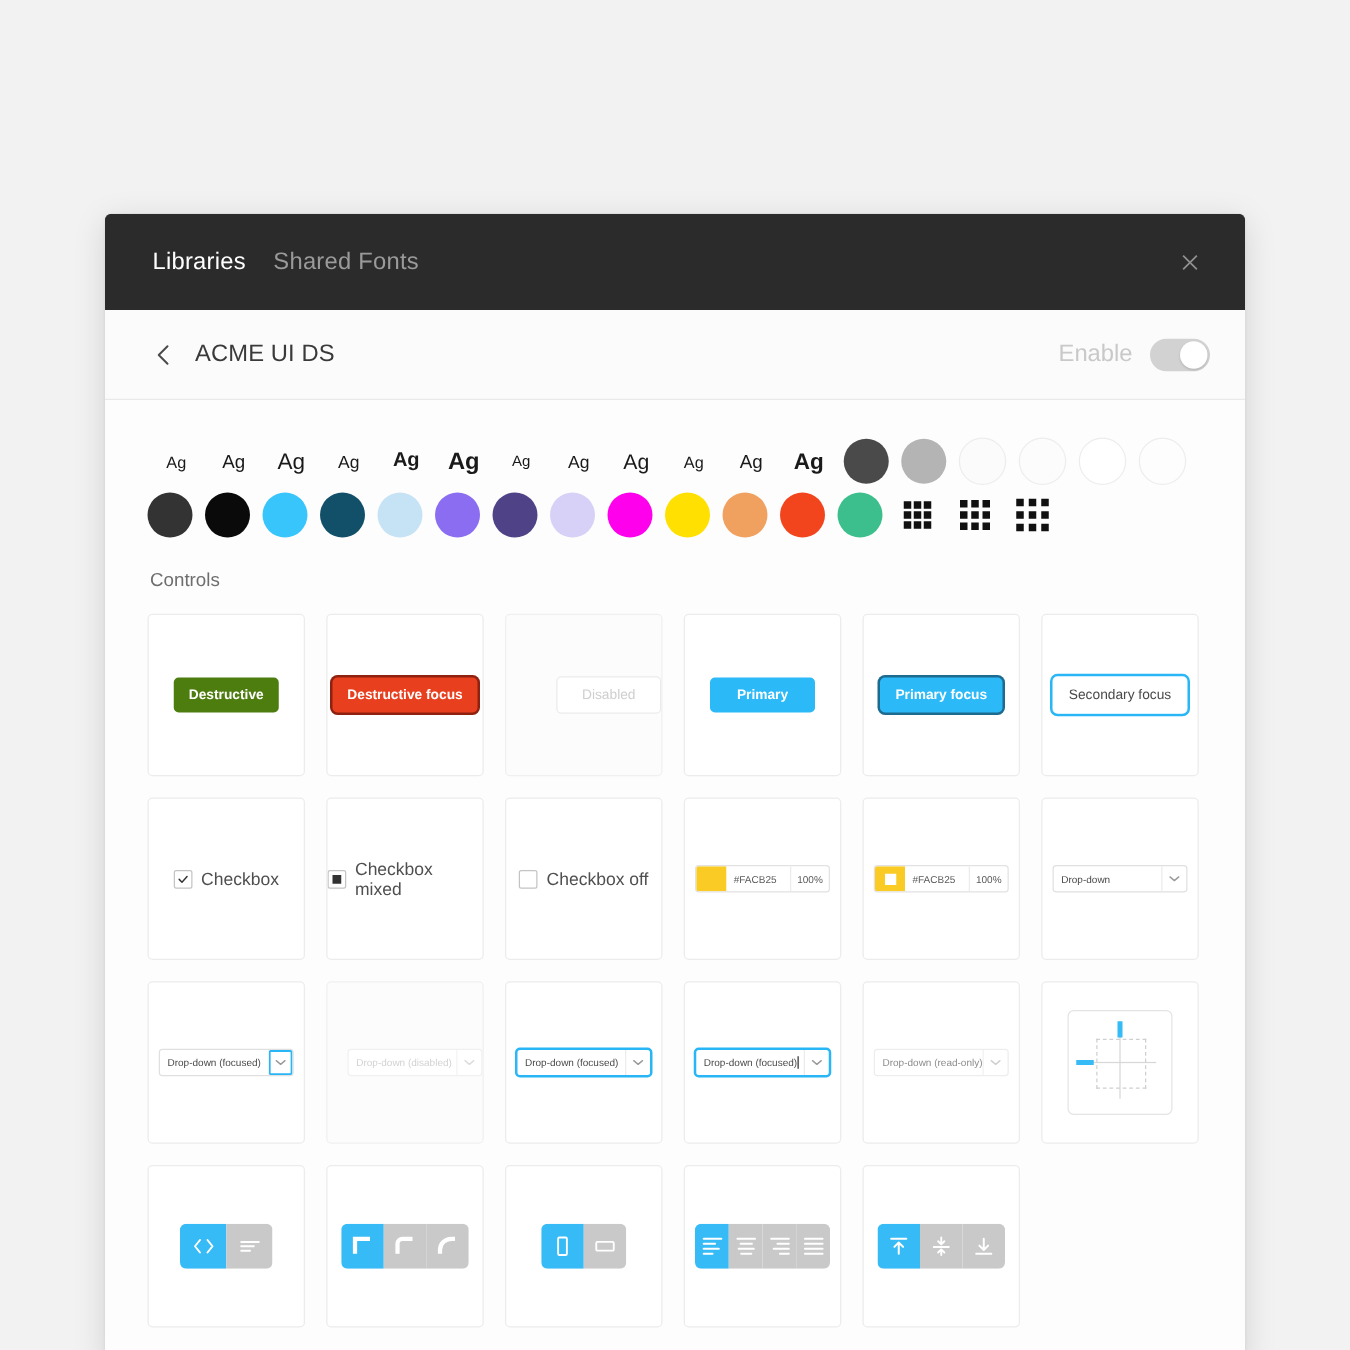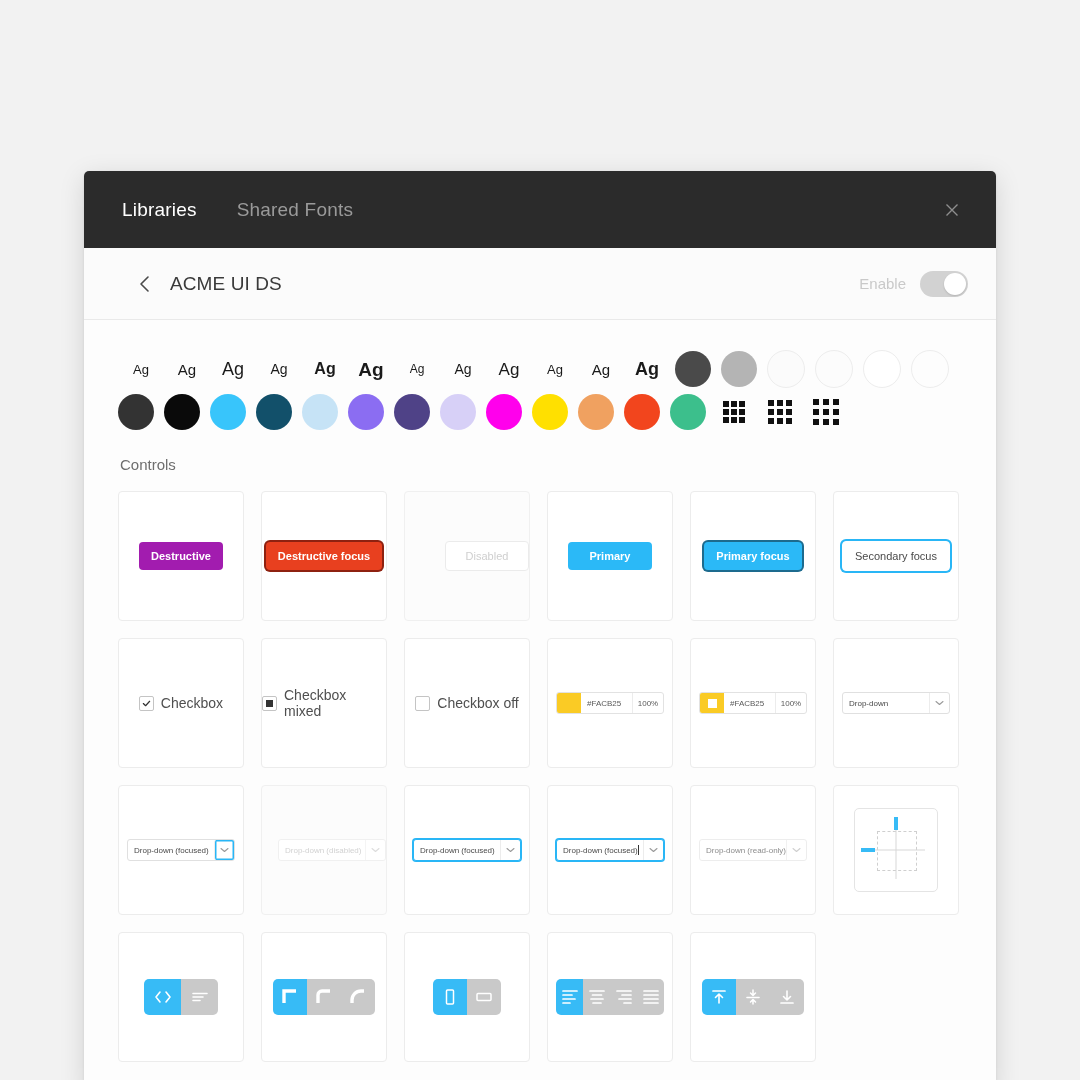--- a/index.html
+++ b/index.html
@@ -34,54 +34,54 @@
     display: flex; align-items: center;
     padding: 0 30px 0 38px;
     position: relative;
   }
   .tab {
     font-size: 19px;
     letter-spacing: 0.2px;
     cursor: pointer;
   }
   .tab.active { color: #ffffff; }
-  .tab.inactive { color: #9a9a9a; margin-left: 40px; }
+  .tab.inactive { color: #9a9a9a; margin-left: 22px; }
   .close-btn {
     position: absolute; right: 30px; top: 50%;
     transform: translateY(-50%);
     width: 28px; height: 28px;
     display: flex; align-items: center; justify-content: center;
     cursor: pointer;
   }
   .close-btn svg { display: block; }
 
   
   .subheader {
     height: 71px; flex: 0 0 71px;
     background: #fbfbfb;
     border-bottom: 1px solid #e9e9e9;
     display: flex; align-items: center;
-    padding: 0 30px 0 48px;
+    padding: 0 30px 0 34px;
     position: relative;
   }
   .back-chevron {
     width: 26px; height: 26px;
     display: flex; align-items: center; justify-content: center;
     cursor: pointer; margin-right: 12px;
   }
   .lib-title {
     font-size: 19px; color: #3a3a3a;
     letter-spacing: 0.1px;
   }
   .enable-group {
     position: absolute; right: 28px; top: 50%;
     transform: translateY(-50%);
     display: flex; align-items: center; gap: 14px;
   }
-  .enable-label { font-size: 15px; color: #c9c9c9; }
+  .enable-label { font-size: 19px; color: #c9c9c9; }
   .toggle {
     width: 48px; height: 26px; border-radius: 13px;
     background: #d2d2d2; position: relative; cursor: pointer;
   }
   .toggle .knob {
     position: absolute; right: 2px; top: 2px;
     width: 22px; height: 22px; border-radius: 50%;
     background: #ffffff;
     box-shadow: 0 1px 2px rgba(0,0,0,0.15);
   }
@@ -151,21 +151,21 @@
   .btn {
     font-size: 11px;
     border-radius: 4px;
     padding: 8px 12px;
     min-width: 84px;
     text-align: center;
     white-space: nowrap;
     cursor: pointer;
     box-sizing: border-box;
   }
-  .btn-destructive { background: #a21caf; color: #fff; font-weight: bold; }
+  .btn-destructive { background: #4d7c0f; color: #fff; font-weight: bold; }
   .btn-destructive-focus {
     background: #e8401f; color: #fff; font-weight: bold;
     box-shadow: 0 0 0 2px #8e2110;
   }
   .btn-disabled {
     background: #fff; color: #cfcfcf; border: 1px solid #ebebeb;
   }
   .btn-primary { background: #2bb9f7; color: #fff; font-weight: bold; }
   .btn-primary-focus {
     background: #2bb9f7; color: #fff; font-weight: bold;

